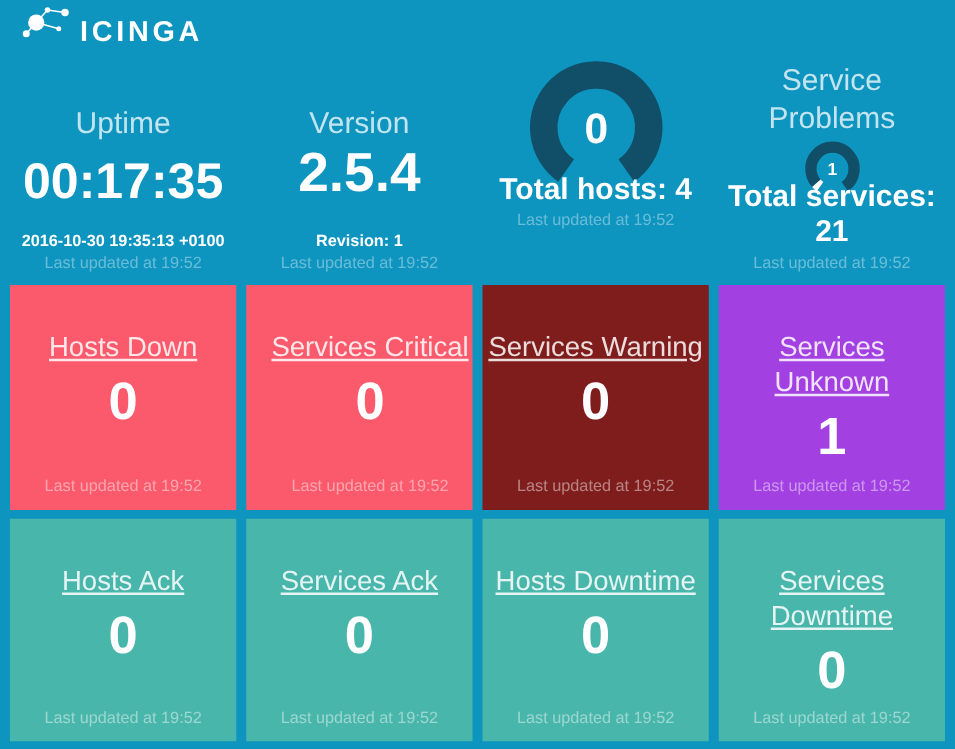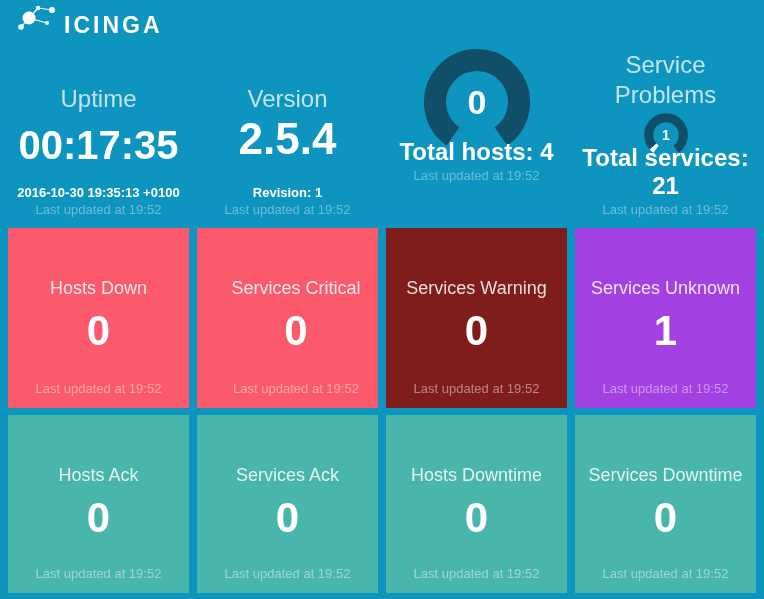--- a/index.html
+++ b/index.html
@@ -78,24 +78,25 @@
     fill: #fff;
   }
   
   .tile {
     display: flex;
     flex-direction: column;
     align-items: center;
     text-align: center;
   }
   .t-title {
-    margin-top: 46px;
-    font-size: 18px;
+    margin-top: 36px;
+    font-size: 22px;
     line-height: 28px;
     color: rgba(255,255,255,0.85);
+    text-decoration: underline;
   }
   .t-value {
     font-size: 42px;
     font-weight: 700;
     color: #fff;
     margin-top: 6px;
     line-height: 1.1;
   }
   .t-updated {
     margin-top: auto;
@@ -194,19 +195,19 @@
   <section class="tile" style="background: rgb(73, 182, 171);">
     <div class="t-title">Services Ack</div>
     <div class="t-value">0</div>
     <div class="t-updated">Last updated at 19:52</div>
   </section>
   <section class="tile" style="background: rgb(73, 182, 171);">
     <div class="t-title">Hosts Downtime</div>
     <div class="t-value">0</div>
     <div class="t-updated">Last updated at 19:52</div>
   </section>
-  <section class="tile" style="background: rgb(73, 182, 171); text-align: right;">
+  <section class="tile" style="background: rgb(73, 182, 171);">
     <div class="t-title">Services Downtime</div>
     <div class="t-value">0</div>
     <div class="t-updated">Last updated at 19:52</div>
   </section>
 
 </main>
 
 </body></html>

